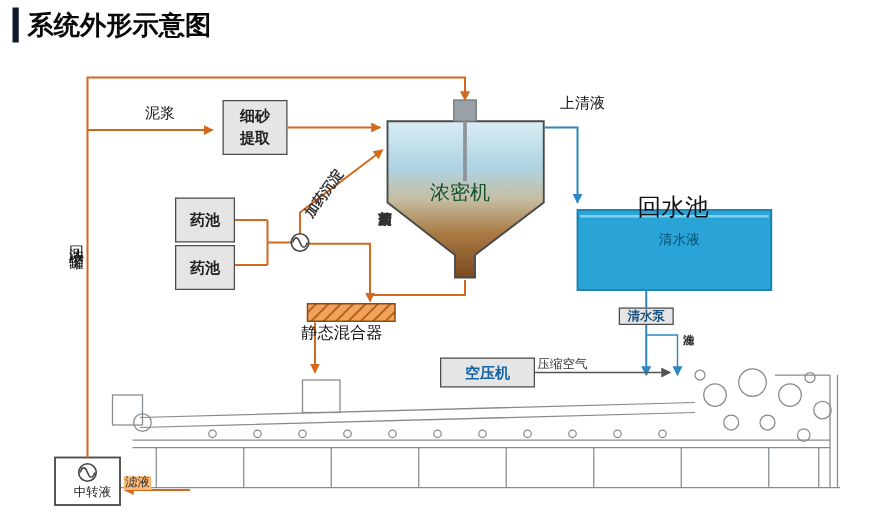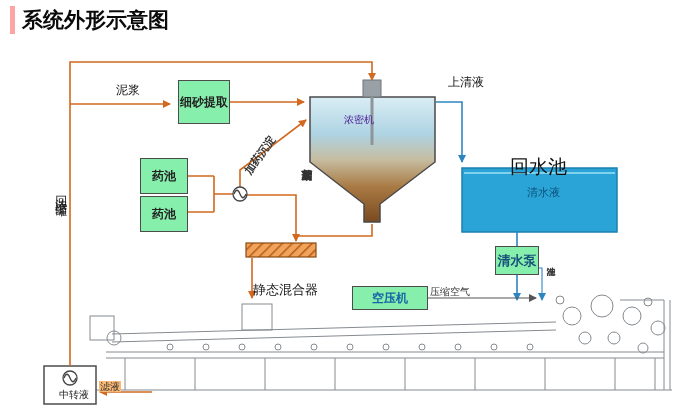--- a/index.html
+++ b/index.html
@@ -1,25 +1,25 @@
 <!DOCTYPE html>
 <html><head>
 <meta charset="utf-8">
 <style>
   html,body{margin:0;padding:0;background:#fff;}
   .canvas{position:relative;width:700px;height:420px;background:#ffffff;overflow:hidden;
           font-family:"Liberation Sans","DejaVu Sans",sans-serif;}
   svg.layer{position:absolute;left:0;top:0;z-index:1;}
   .lbl{position:absolute;color:#111;z-index:2;white-space:nowrap;line-height:1.1;}
   .b{font-weight:normal;}
-  .box{position:absolute;background:#86efac;border:1.5px solid #4c4c4c;display:flex;flex-direction:row;
+  .box{position:absolute;background:#e5e5e5;border:1.5px solid #4c4c4c;display:flex;flex-direction:column;
        align-items:center;justify-content:center;text-align:center;z-index:2;color:#222;box-sizing:border-box;}
   .vert{writing-mode:vertical-rl;text-orientation:upright;}
   .title{position:absolute;left:10px;top:6px;font-size:21px;font-weight:bold;color:#0a0a0a;
-         border-left:5px solid #fca5a5;padding-left:7px;z-index:3;}
+         border-left:5px solid #0f172a;padding-left:7px;z-index:3;}
   .diag{transform:rotate(-55deg);transform-origin:left center;}
 </style>
 </head>
 <body>
 
 <div class="canvas">
 
   <div class="title">系统外形示意图</div>
 
   <svg class="layer" width="700" height="420" viewBox="0 0 700 420">
@@ -135,35 +135,35 @@
     <span>药池</span>
   </div>
   <div class="box" style="left:140px;top:196px;width:48px;height:36px;font-size:12px;font-weight:600;">
     <span>药池</span>
   </div>
 
   <div class="lbl diag" style="left:247px;top:167px;font-size:11px;font-weight:600;color:#333;">加药沉淀</div>
 
   <div class="lbl vert" style="left:301px;top:160px;font-size:11px;font-weight:600;color:#333;">加药絮凝</div>
 
-  <div class="lbl b" style="left:344px;top:114px;font-size:10px;color:#4c1d95;">浓密机</div>
+  <div class="lbl b" style="left:344px;top:146px;font-size:16px;color:#14532d;">浓密机</div>
 
   <div class="lbl b" style="left:448px;top:76px;font-size:12px;">上清液</div>
 
   <div class="lbl b" style="left:510px;top:157px;font-size:19px;">回水池</div>
 
   <div class="lbl b" style="left:527px;top:186px;font-size:11px;color:#0b4f79;">清水液</div>
 
-  <div class="box" style="left:495px;top:246px;width:44px;height:29px;font-size:13px;font-weight:bold;color:#184f7a;border-width:1px;">
+  <div class="box" style="left:495px;top:246px;width:44px;height:14px;font-size:10px;font-weight:bold;color:#184f7a;border-width:1px;">
     <span>清水泵</span>
   </div>
 
   <div class="lbl vert" style="left:545px;top:260px;font-size:9px;color:#333;">冲洗滤布</div>
 
-  <div class="lbl b" style="left:253px;top:259px;font-size:13px;margin-top:24px;">静态混合器</div>
+  <div class="lbl b" style="left:241px;top:259px;font-size:13px;">静态混合器</div>
 
   <div class="box" style="left:352px;top:286px;width:76px;height:24px;font-size:12px;font-weight:bold;color:#1565a8;">
     <span>空压机</span>
   </div>
 
   <div class="lbl" style="left:430px;top:286px;font-size:10px;font-weight:400;color:#333;">压缩空气</div>
 
   <div class="lbl vert b" style="left:54px;top:186px;font-size:12px;letter-spacing:3px;">回浓缩罐</div>
 
   <div class="lbl" style="left:44px;top:389px;width:60px;text-align:center;font-size:10px;color:#222;">中转液</div>

